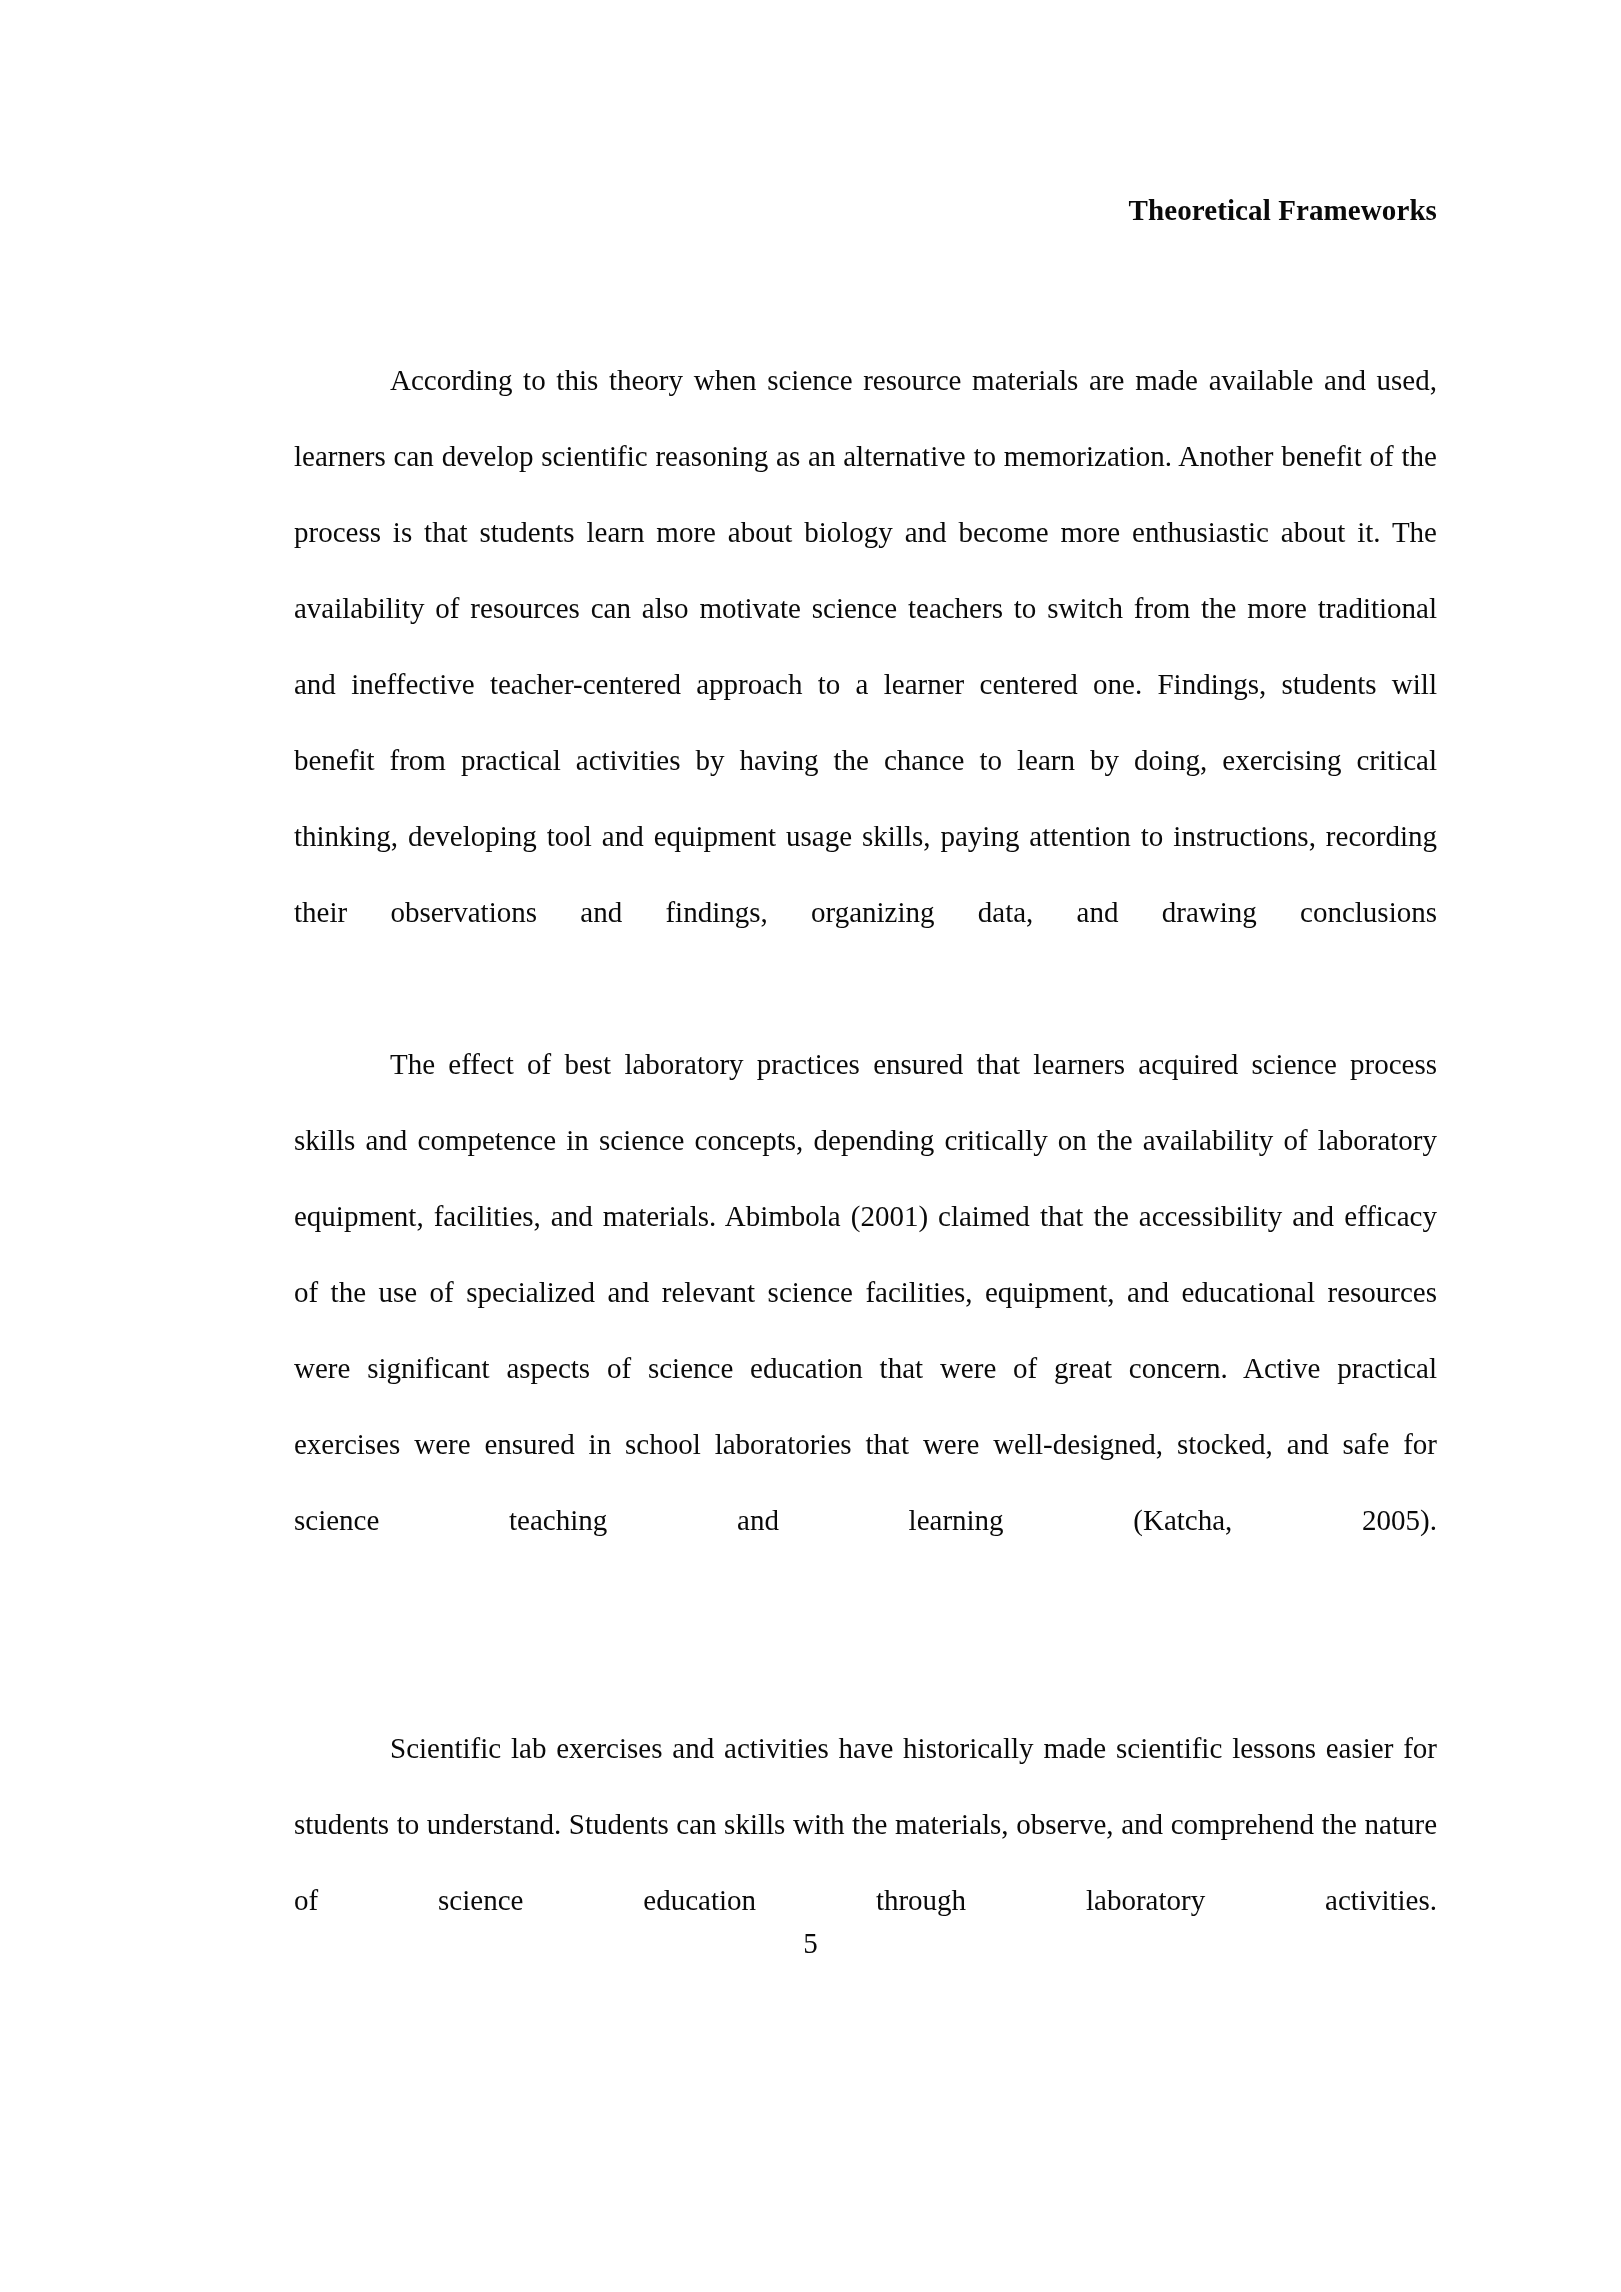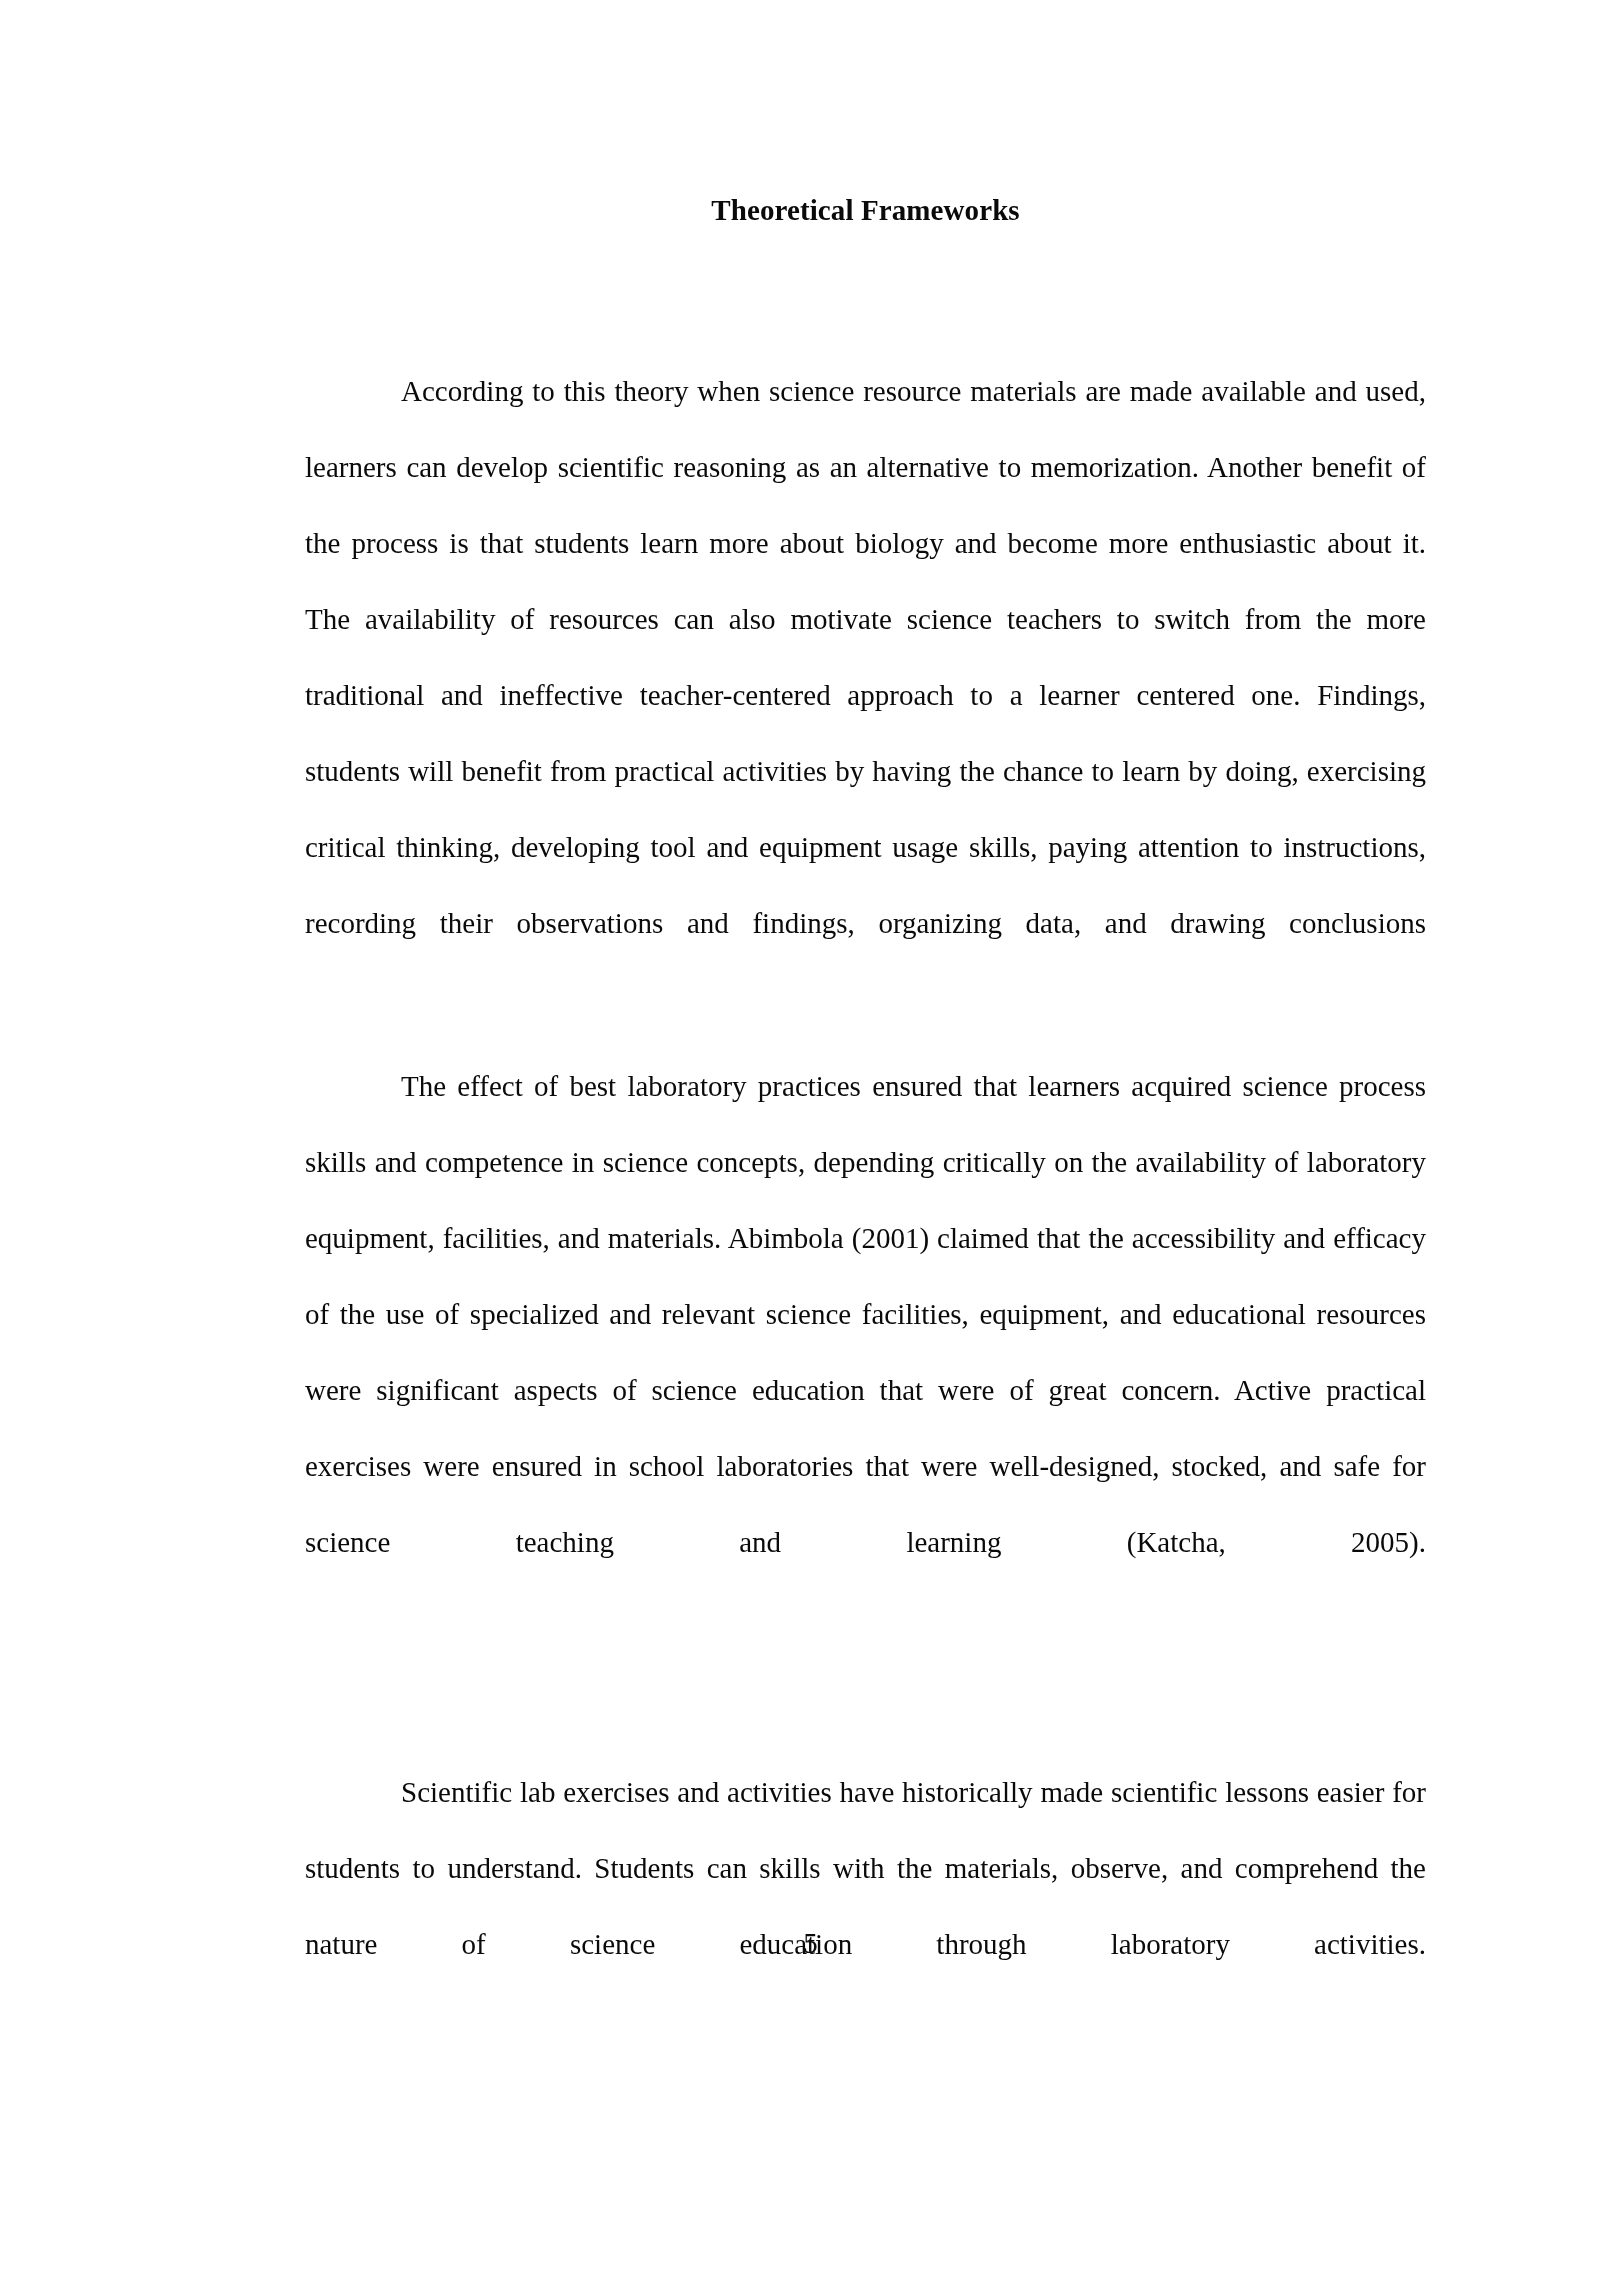--- a/index.html
+++ b/index.html
@@ -26,36 +26,36 @@
     position: absolute;
     left: 294px;
     top: 192px;
     width: 1143px;
   }
 
   .section-heading {
     font-size: 29px;
     font-weight: bold;
     line-height: 37px;
-    text-align: center;
+    text-align: right;
     margin: 0;
     letter-spacing: 0.1px;
   }
 
   .gap-after-heading {
     height: 113px;
   }
 
   .body-par {
     font-size: 29px;
     line-height: 76px;
     text-align: justify;
     text-justify: inter-word;
     text-indent: 96px;
-    margin: 11px;
+    margin: 0;
     hyphens: none;
     word-spacing: 0.2px;
   }
 
   
   .body-par::after {
     content: "";
     display: inline-block;
     width: 100%;
   }

